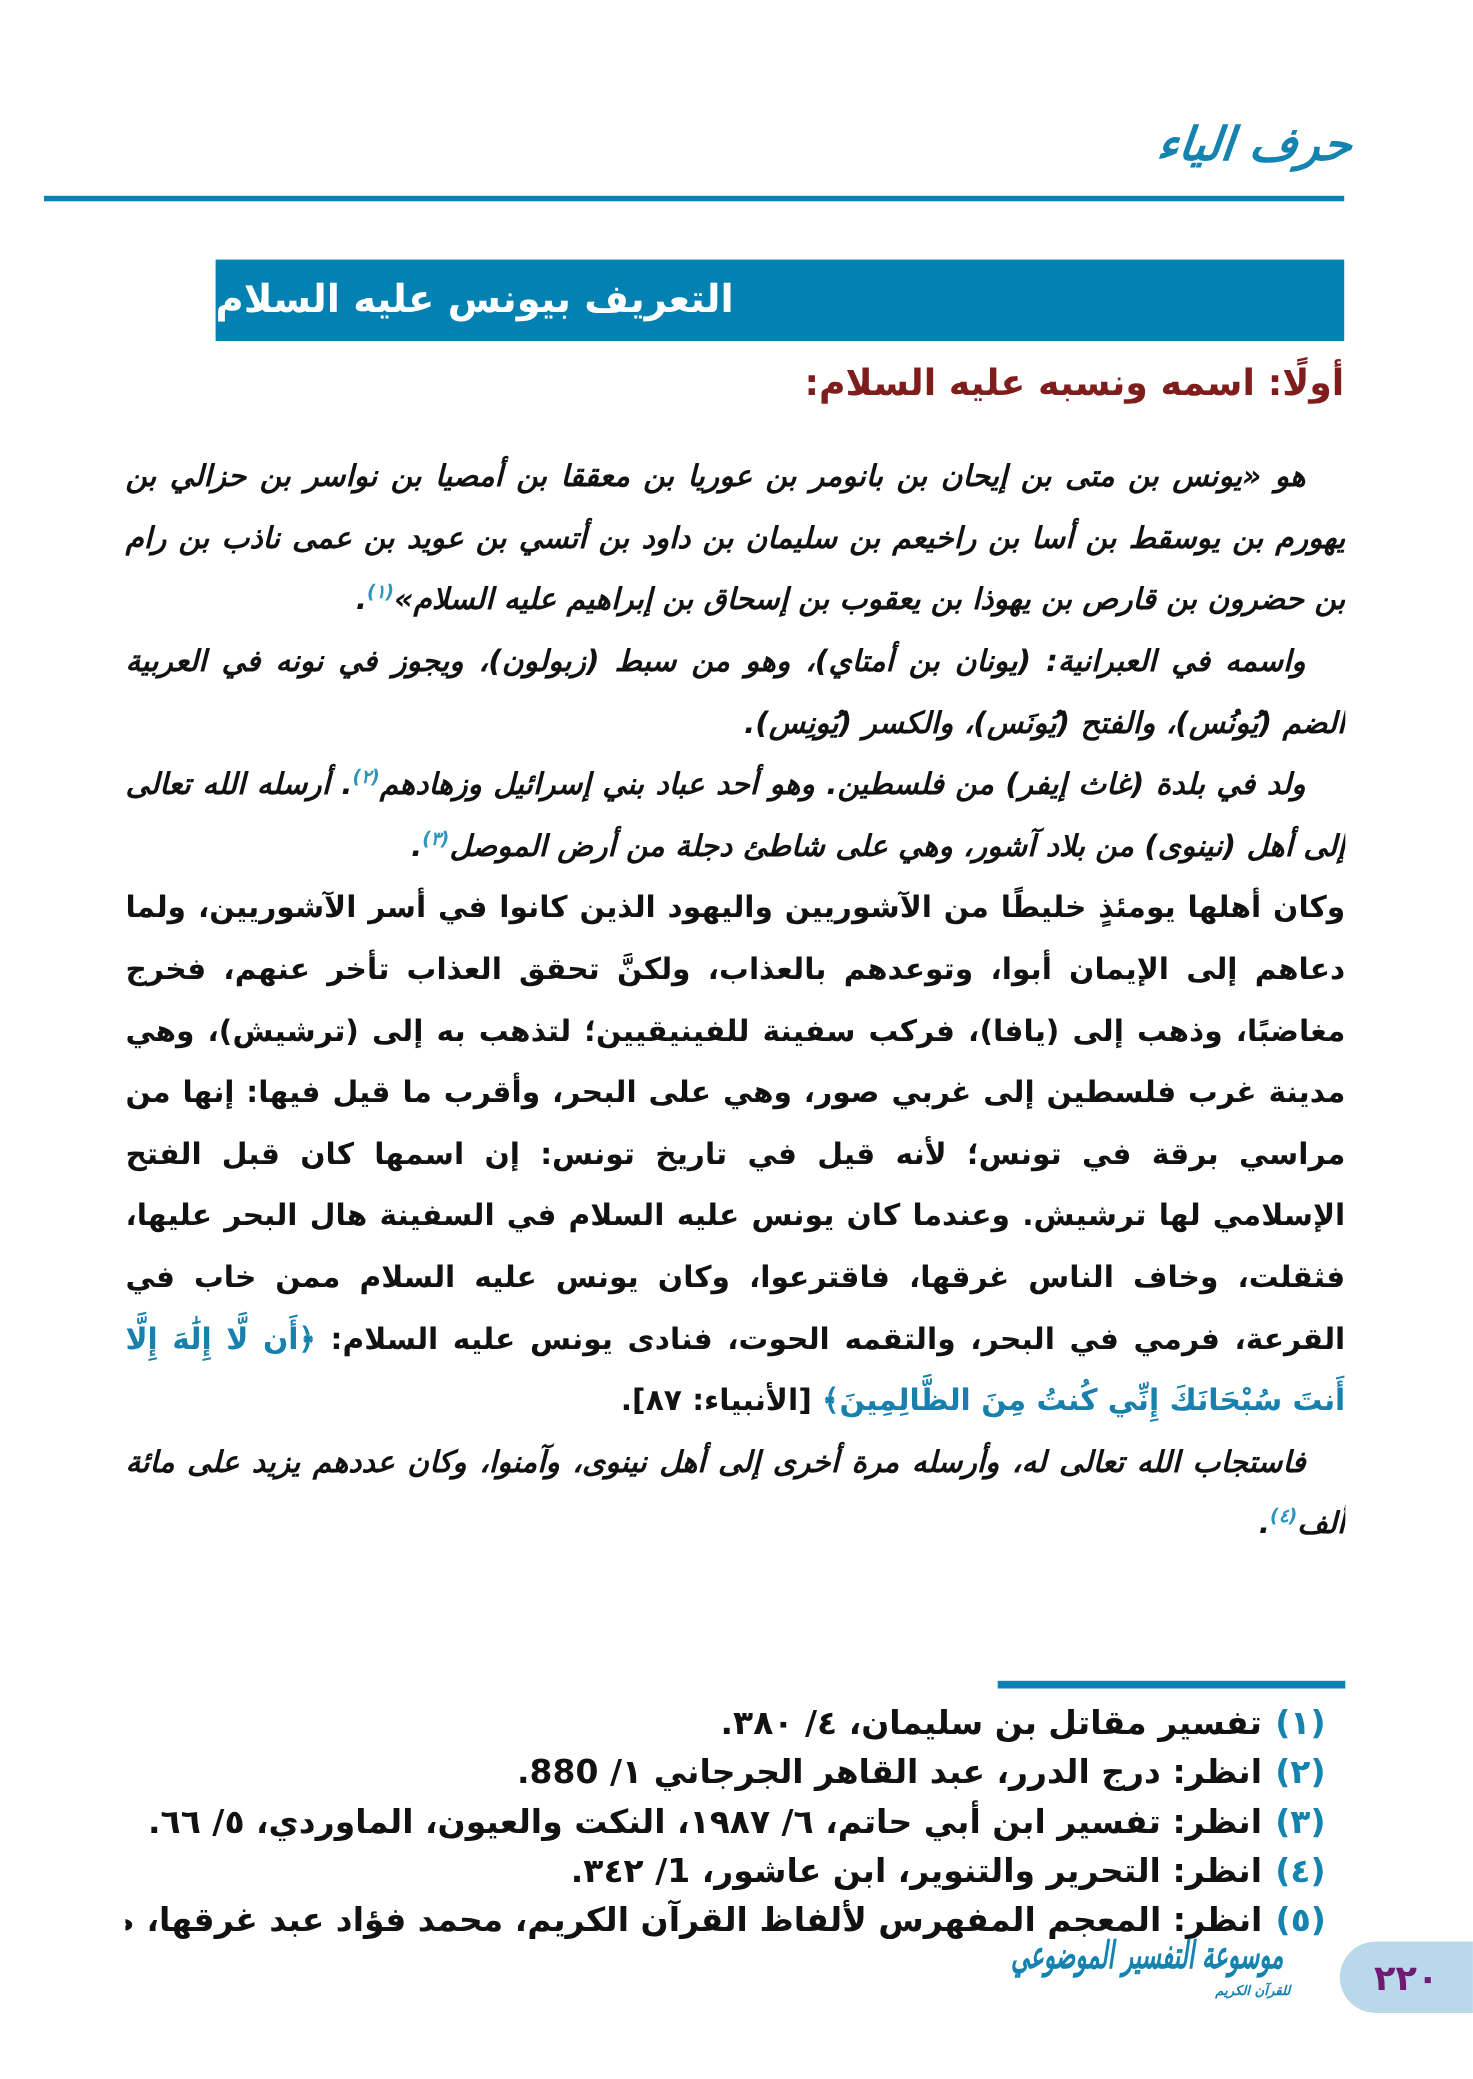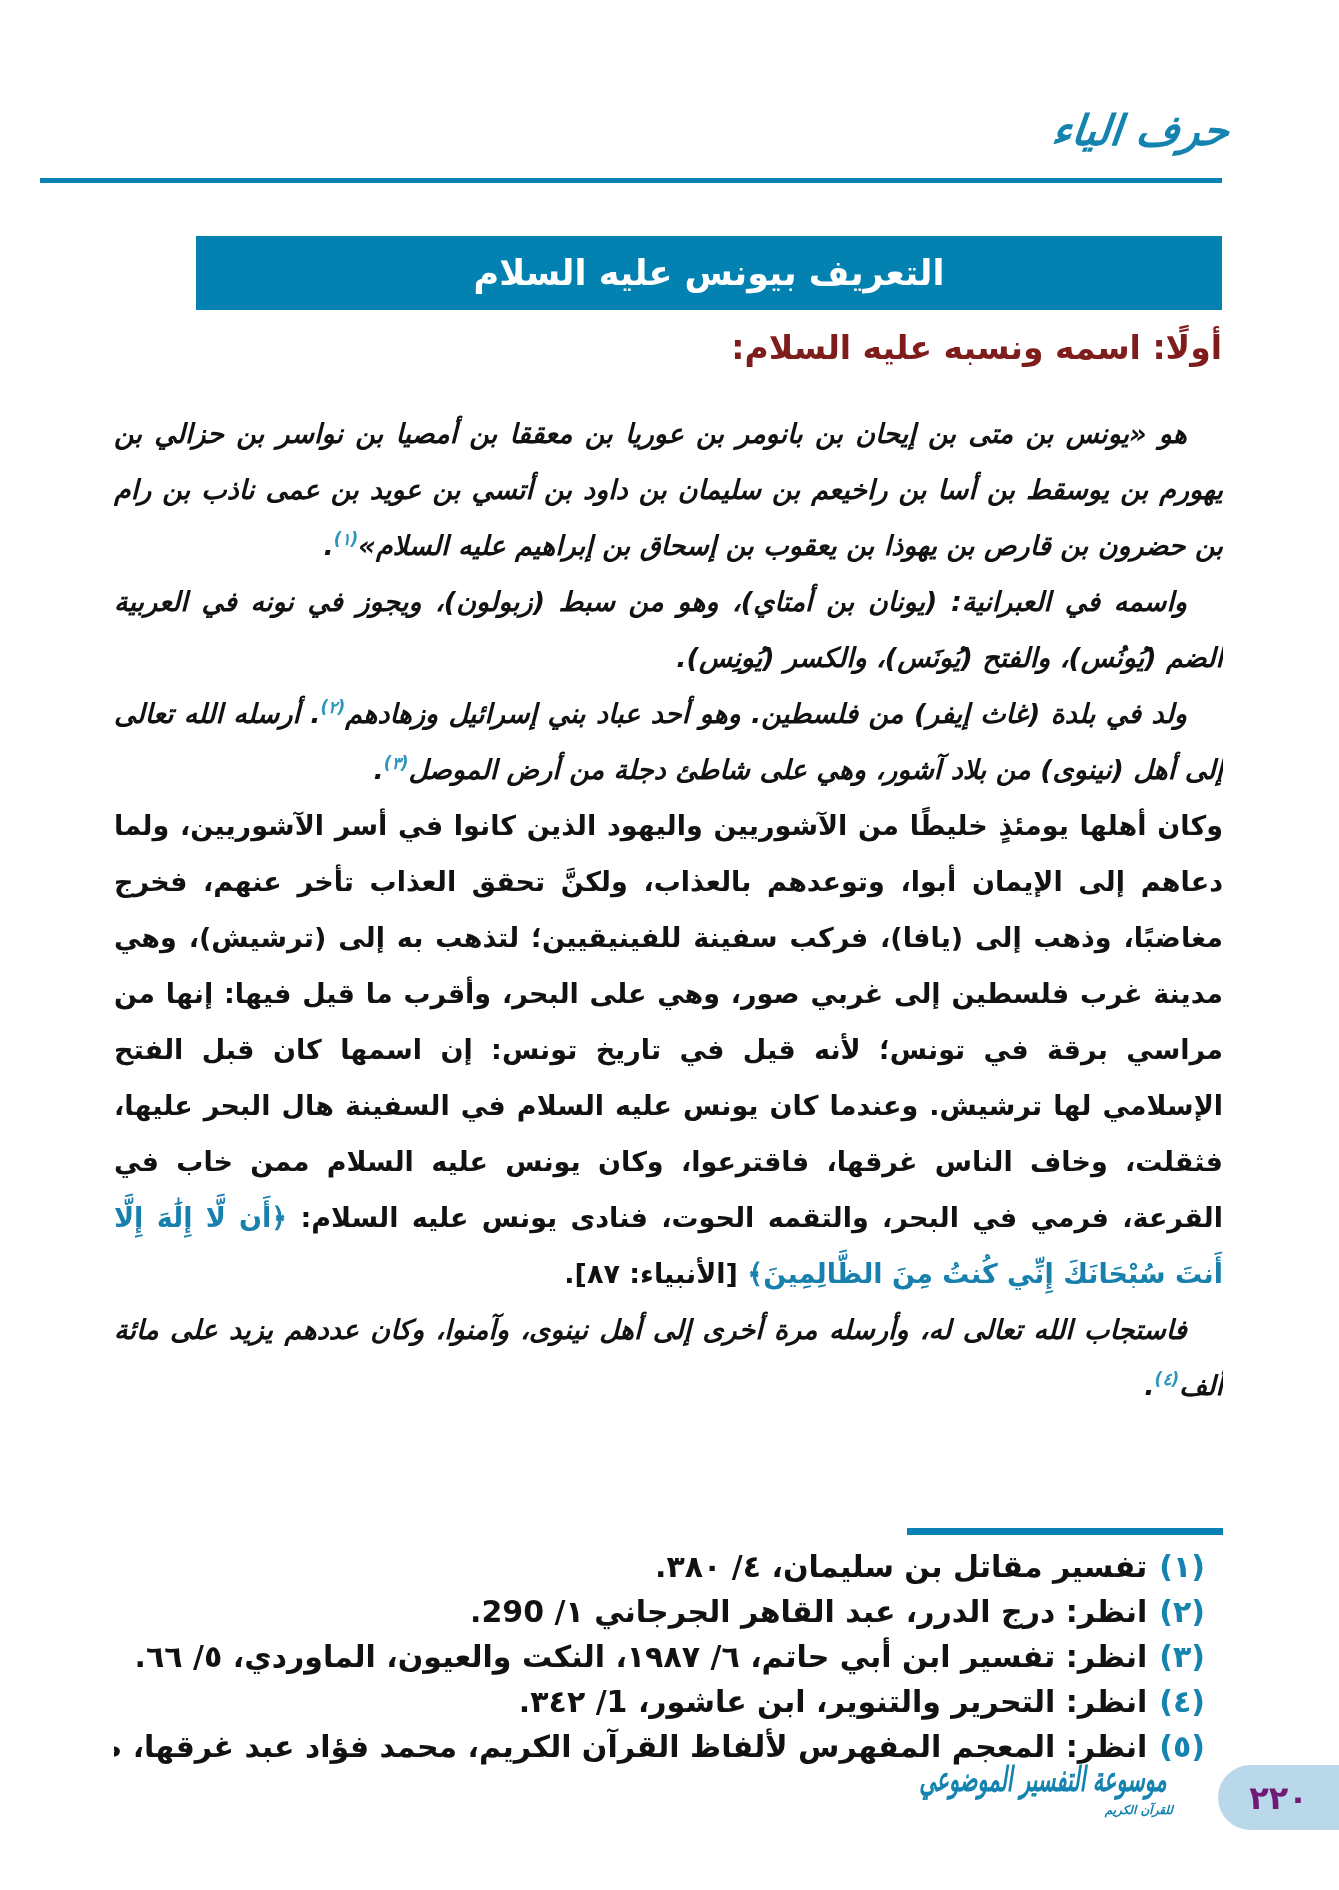--- a/index.html
+++ b/index.html
@@ -37,21 +37,21 @@
   .banner{
     position:absolute;
     top:236px;
     right:117px;
     left:196px;
     height:74px;
     background:#0382b2;
     color:#ffffff;
     display:flex;
     align-items:center;
-    justify-content:center;
+    justify-content:flex-end;
     font-size:35px;
     font-weight:bold;
   }
   
   .section-heading{
     position:absolute;
     top:328px;
     right:117px;
     margin:0;
     color:#7f1d1d;
@@ -172,21 +172,21 @@
     <p class="indent"><span>فاستجاب الله تعالى له، وأرسله مرة أخرى إلى أهل نينوى، وآمنوا، وكان عددهم يزيد على مائة ألف</span><span class="ref">(٤)</span><span>.</span></p>
 
     <p class="indent"></p>
 
   </div>
 
   <div class="footnote-sep"></div>
 
   <div class="footnotes">
     <div class="footnote"><span class="fn-num">(١)</span><span class="fn-text">تفسير مقاتل بن سليمان، ٤/ ٣٨٠.</span></div>
-    <div class="footnote"><span class="fn-num">(٢)</span><span class="fn-text">انظر: درج الدرر، عبد القاهر الجرجاني ١/ 290.</span></div>
+    <div class="footnote"><span class="fn-num">(٢)</span><span class="fn-text">انظر: درج الدرر، عبد القاهر الجرجاني ١/ 880.</span></div>
     <div class="footnote"><span class="fn-num">(٣)</span><span class="fn-text">انظر: تفسير ابن أبي حاتم، ٦/ ١٩٨٧، النكت والعيون، الماوردي، ٥/ ٦٦.</span></div>
     <div class="footnote"><span class="fn-num">(٤)</span><span class="fn-text">انظر: التحرير والتنوير، ابن عاشور، 1/ ٣٤٢.</span></div>
     <div class="footnote"><span class="fn-num">(٥)</span><span class="fn-text">انظر: المعجم المفهرس لألفاظ القرآن الكريم، محمد فؤاد عبد غرقها، ص٧٧٥.</span></div>
   </div>
 
   <div class="footer-logo">
     <div class="logo-main">موسوعة التفسير الموضوعي</div>
     <div class="logo-sub">للقرآن الكريم</div>
   </div>
 

